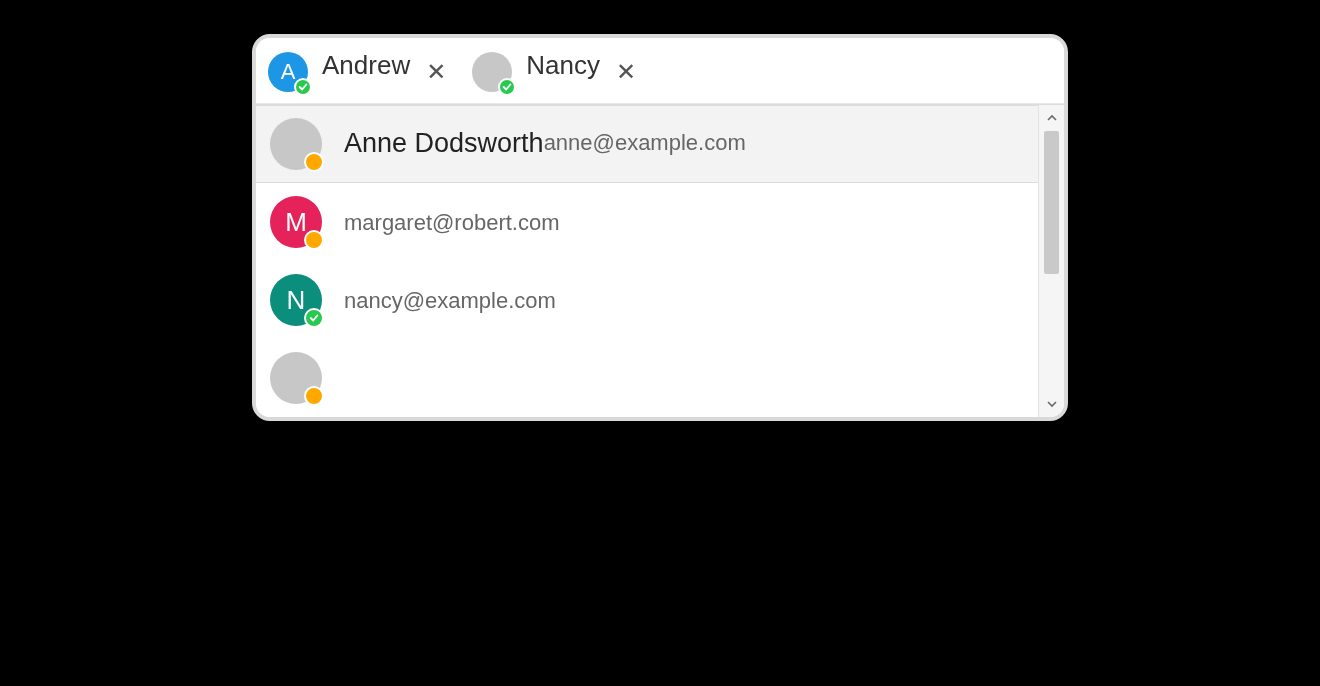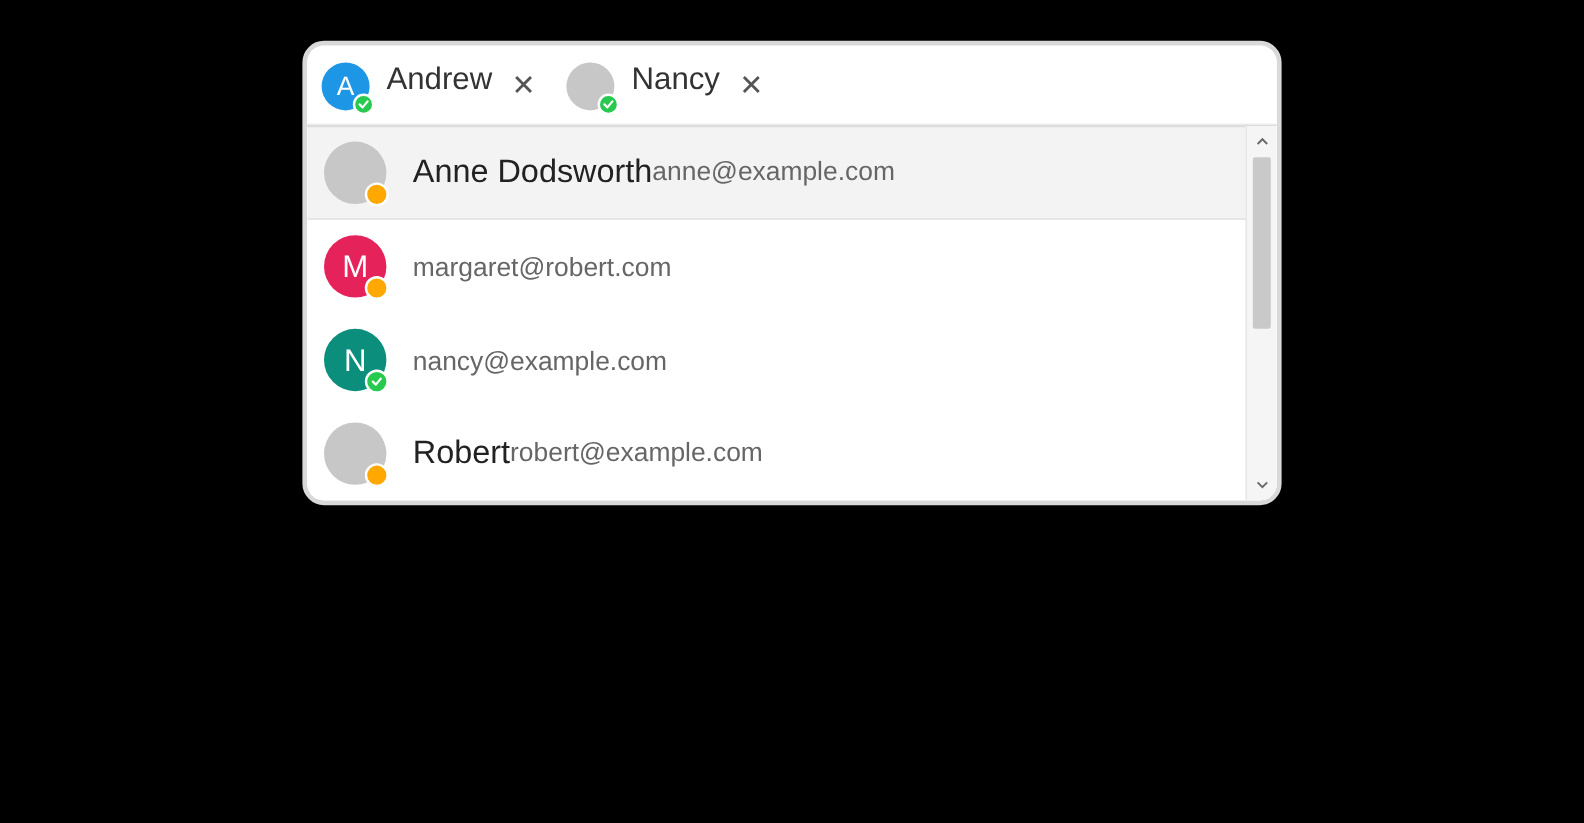--- a/index.html
+++ b/index.html
@@ -190,24 +190,20 @@
         </span>
         <span class="txt">
           <span class="email">nancy@example.com</span>
         </span>
       </div>
 
       <div class="item">
         <span class="avatar" style="background-color: rgb(199, 199, 199);">
             <span class="badge" style="background-color: rgb(255, 168, 0);"></span>
         </span>
-        <span class="txt">
-          <span class="name">Robert</span>
-          <span class="email">robert@example.com</span>
-        </span>
       </div>
 
     </div>
 
     <div class="scrollbar">
       <div class="scroll-arrow">
         <svg width="12" height="12" viewBox="0 0 12 12">
             <path d="M2 8 L6 4 L10 8" stroke="#6a6a6a" stroke-width="1.6" fill="none"></path>
           </svg>
       </div>

